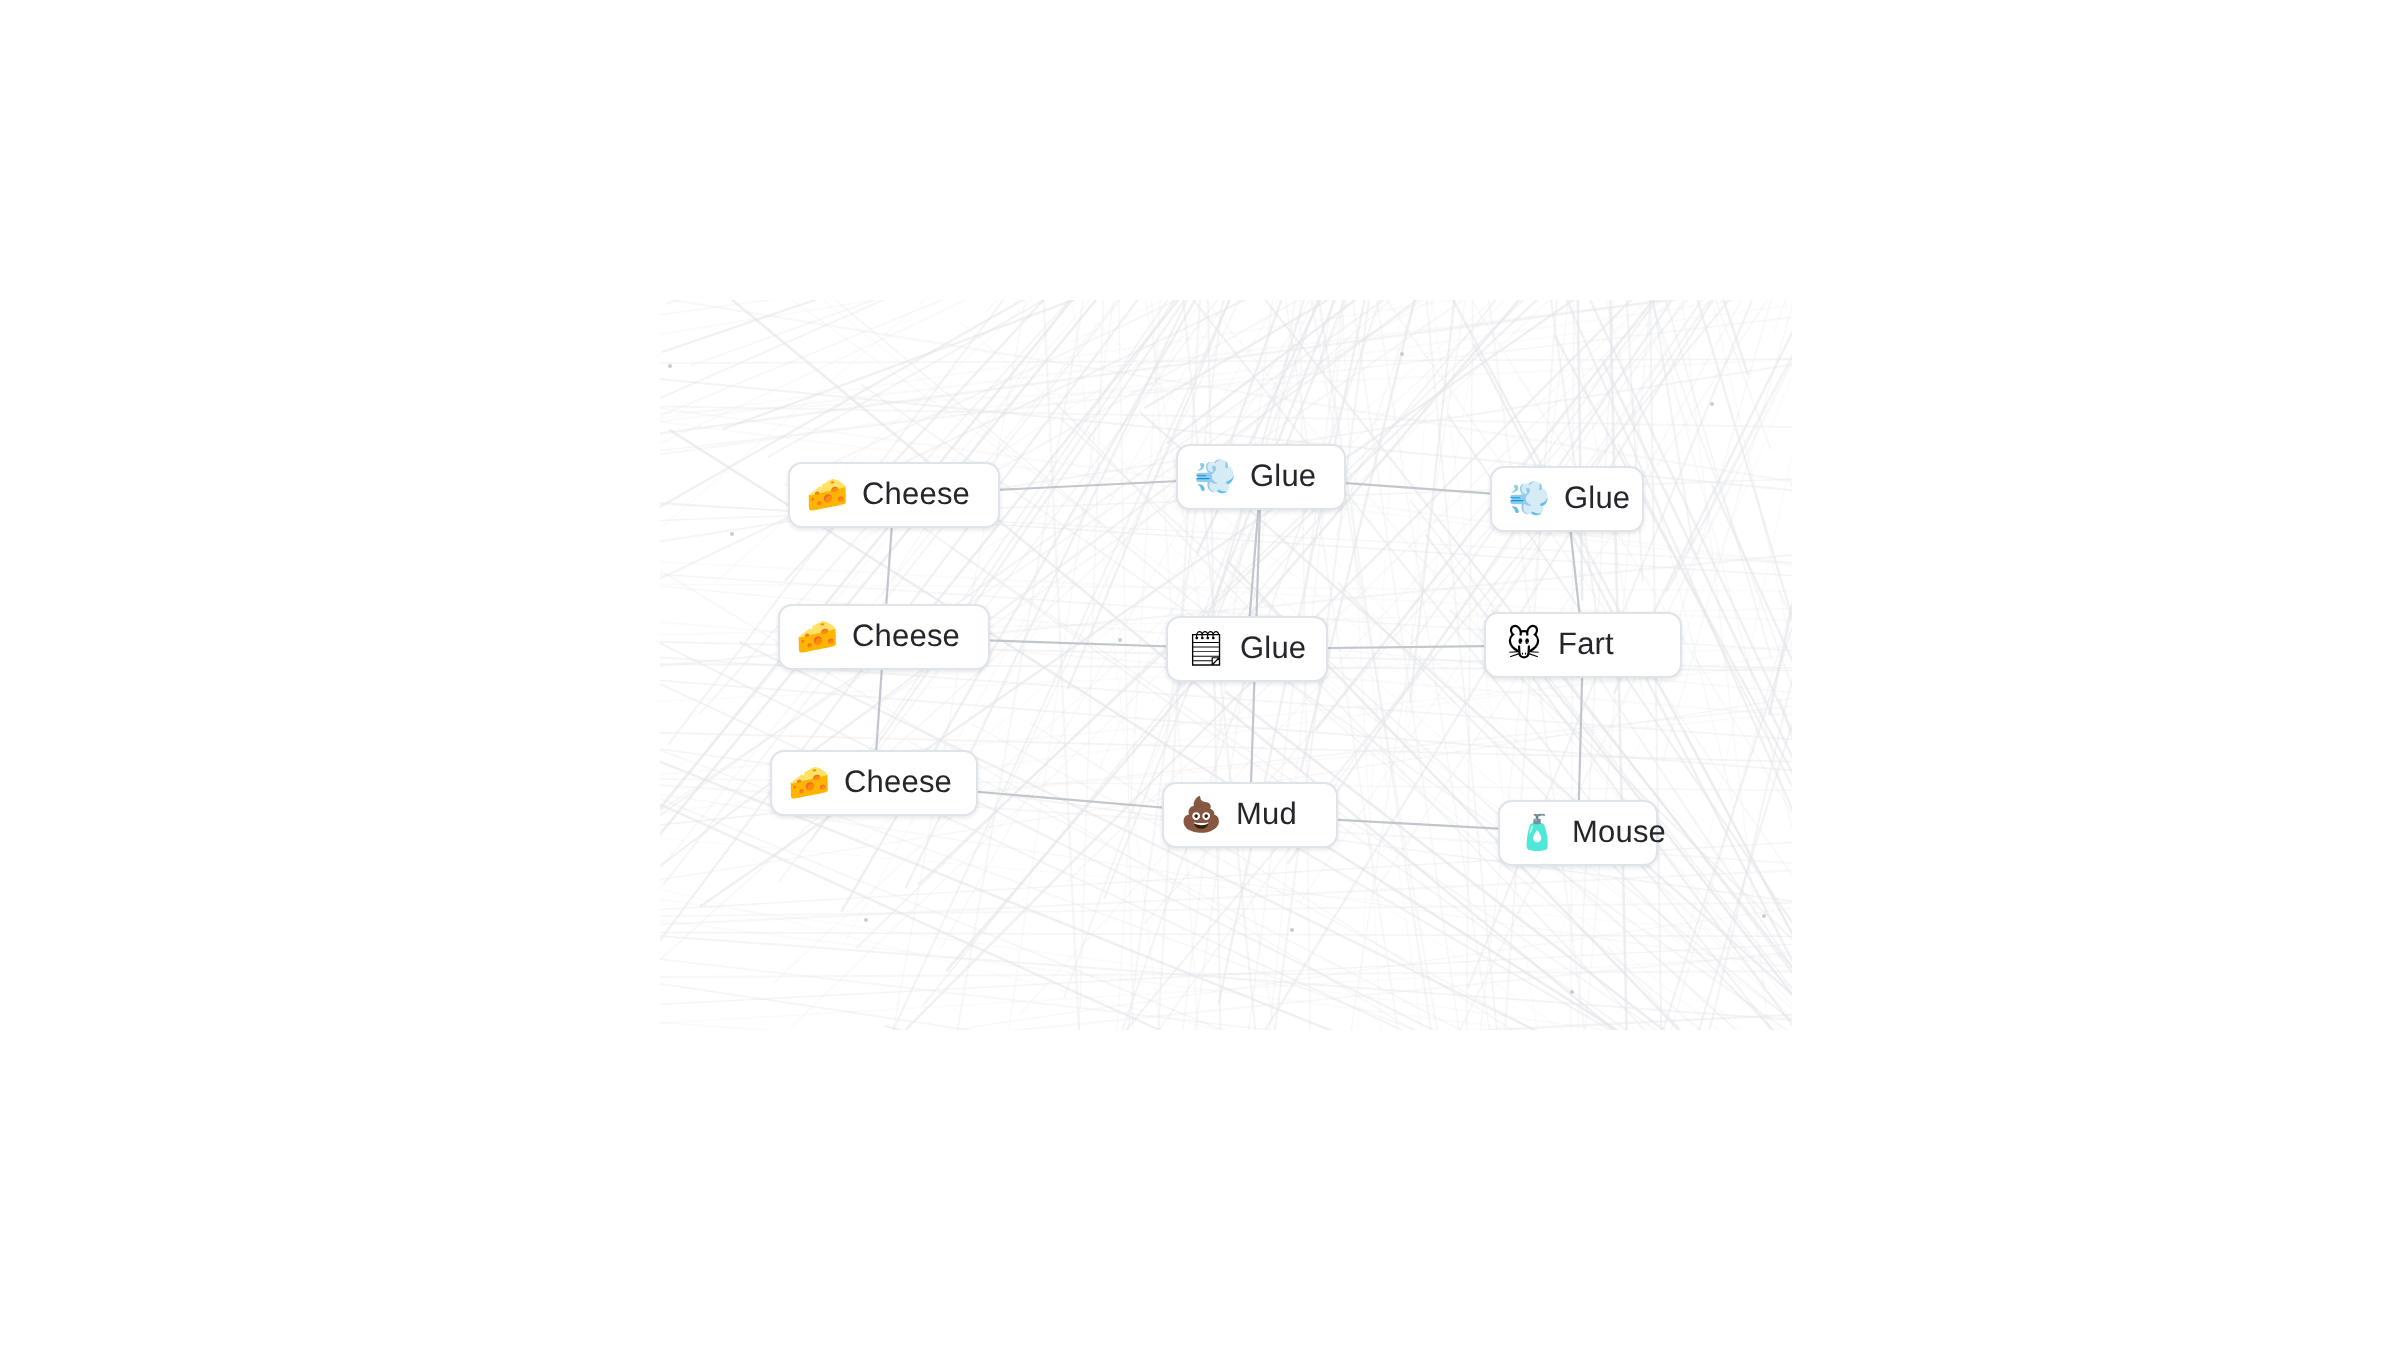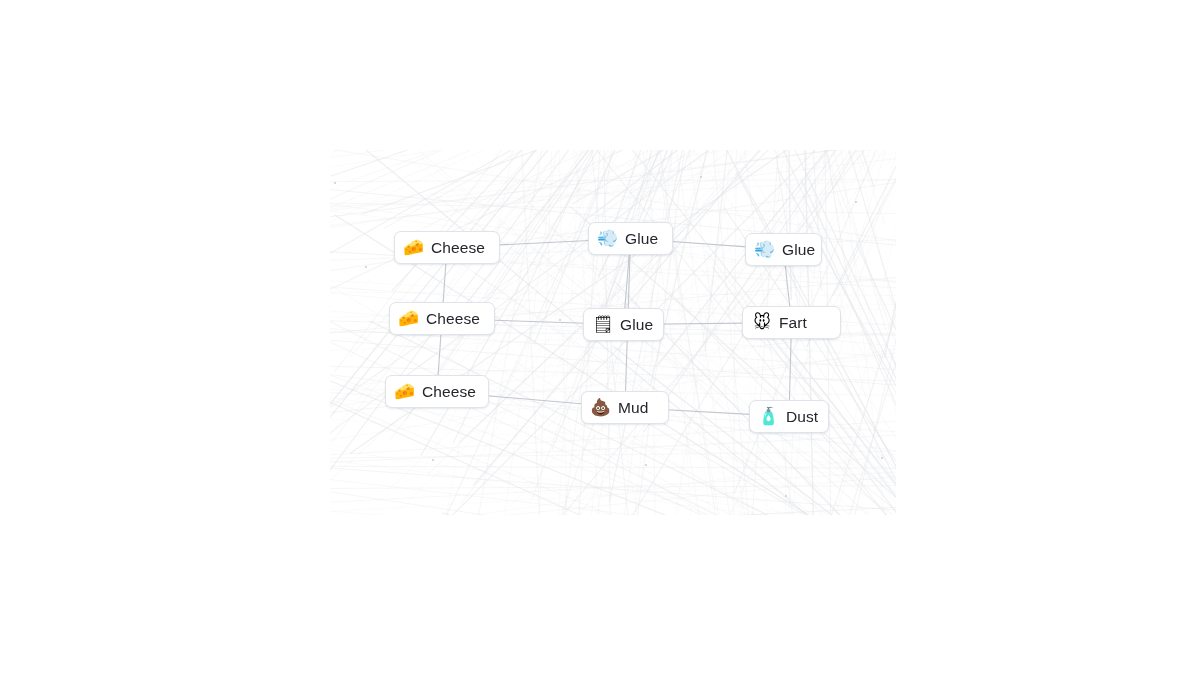--- a/index.html
+++ b/index.html
@@ -452,21 +452,21 @@
       <div class="node" style="left: 385px; top: 375px; width: 104px; height: 33px;">
         <span class="emoji">🧀</span>
         <span class="label">Cheese</span>
       </div>
       <div class="node" style="left: 581px; top: 391px; width: 88px; height: 33px;">
         <span class="emoji">💩</span>
         <span class="label">Mud</span>
       </div>
       <div class="node" style="left: 749px; top: 400px; width: 80px; height: 33px;">
         <span class="emoji">🧴</span>
-        <span class="label">Dust</span>
+        <span class="label">Mouse</span>
       </div>
     </div>
 
   <div id="particle-layer">
       <div class="dot" style="left: 334px; top: 182px; background: rgb(201, 204, 211);"></div>
       <div class="dot" style="left: 365px; top: 266px; background: rgb(201, 204, 211);"></div>
       <div class="dot" style="left: 432px; top: 459px; background: rgb(201, 204, 211);"></div>
       <div class="dot" style="left: 645px; top: 464px; background: rgb(201, 204, 211);"></div>
       <div class="dot" style="left: 700px; top: 176px; background: rgb(201, 204, 211);"></div>
       <div class="dot" style="left: 785px; top: 495px; background: rgb(201, 204, 211);"></div>

